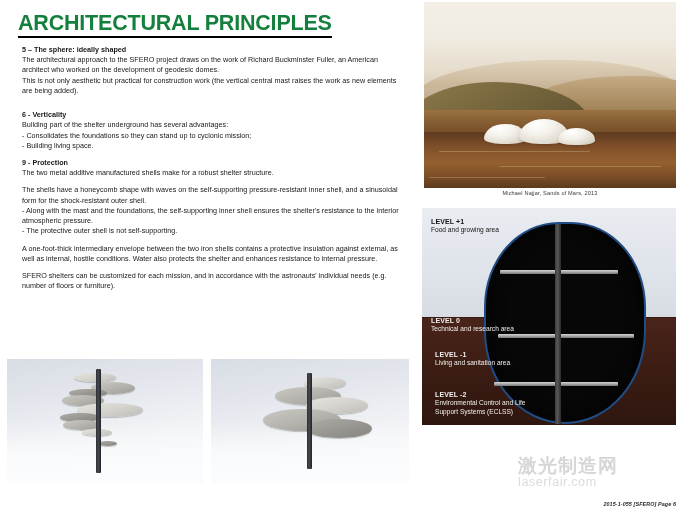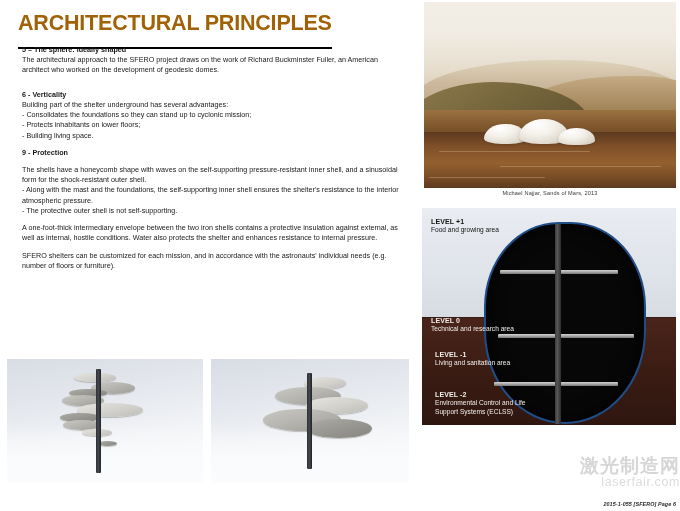--- a/index.html
+++ b/index.html
@@ -24,23 +24,23 @@
     height: 511px;
   }
 
   .page-title {
     position: absolute;
     left: 18px;
     top: 11px;
     font-size: 21.5px;
     font-weight: bold;
     letter-spacing: -0.2px;
-    color: #a16207;
+    color: #15803d;
     border-bottom: 2.5px solid #000;
-    padding-bottom: 12px;
+    padding-bottom: 1px;
     line-height: 1.12;
     white-space: nowrap;
   }
 
   .body-text {
     position: absolute;
     left: 22px;
     top: 45px;
     width: 382px;
     font-size: 7.2px;
@@ -243,24 +243,24 @@
     font-size: 6.6px;
   }
   .sd-label.on-light .lvl,
   .sd-label.on-light .desc { color: #141414; }
   .sd-label.on-dark .lvl,
   .sd-label.on-dark .desc { color: #f0eeea; }
 
   
   .watermark {
     position: absolute;
-    left: 550px;
+    left: 518px;
     top: 456px;
     width: 130px;
-    text-align: right;
+    text-align: left;
     z-index: 20;
     pointer-events: none;
   }
   .watermark .cn {
     font-size: 19px;
     font-weight: bold;
     color: #d6d6d6;
     letter-spacing: 1px;
     line-height: 1;
   }
@@ -287,31 +287,32 @@
 </head>
 <body>
 
 <div class="left-col">
 
   <div class="page-title">ARCHITECTURAL PRINCIPLES</div>
 
   <div class="body-text">
     <p class="h">5 – The sphere: ideally shaped</p>
     <p>The architectural approach to the SFERO project draws on the work of Richard Buckminster Fuller, an American architect who worked on the development of geodesic domes.</p>
+    <p>This is not only aesthetic but practical for construction work (the vertical central mast raises the work as new elements are being added).</p>
     <div class="spacer"></div>
     <div class="spacer"></div>
 
     <p class="h">6 - Verticality</p>
     <p>Building part of the shelter underground has several advantages:</p>
     <p>- Consolidates the foundations so they can stand up to cyclonic mission;</p>
-    <p>- Protects inhabitants on lower floors;</p>
     <p>- Building living space.</p>
     <div class="spacer"></div>
 
     <p class="h">9 - Protection</p>
+    <p>The two metal additive manufactured shells make for a robust shelter structure.</p>
     <div class="spacer"></div>
     <p>The shells have a honeycomb shape with waves on the self-supporting pressure-resistant inner shell, and a sinusoidal form for the shock-resistant outer shell.</p>
     <p>- Along with the mast and the foundations, the self-supporting inner shell ensures the shelter's resistance to the interior atmospheric pressure.</p>
     <p>- The protective outer shell is not self-supporting.</p>
     <div class="spacer"></div>
     <p>A one-foot-thick intermediary envelope between the two iron shells contains a protective insulation against external, as well as internal, hostile conditions. Water also protects the shelter and enhances resistance to internal pressure.</p>
     <div class="spacer"></div>
 
     <p>SFERO shelters can be customized for each mission, and in accordance with the astronauts' individual needs (e.g. number of floors or furniture).</p>
   </div>

